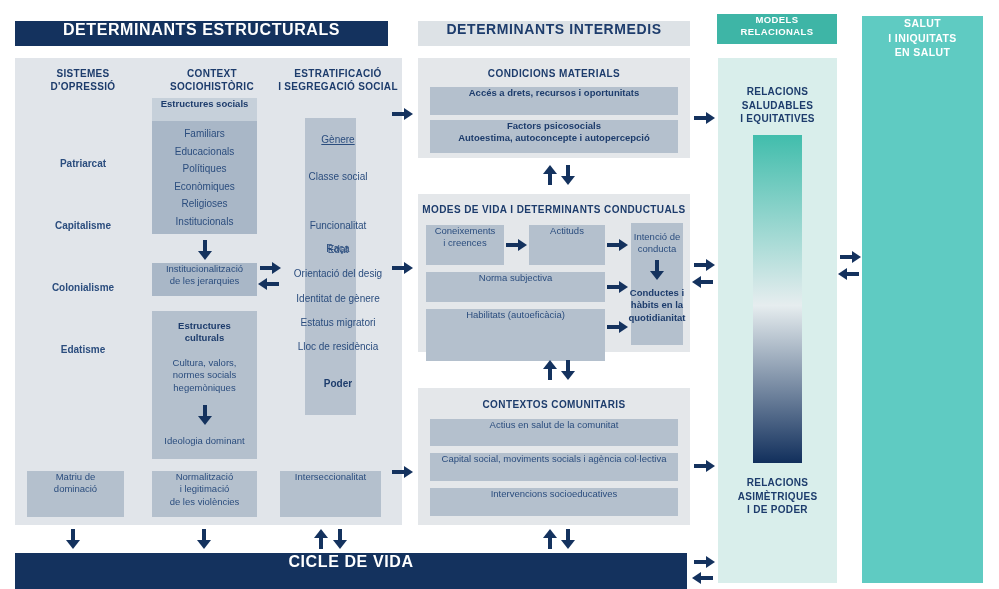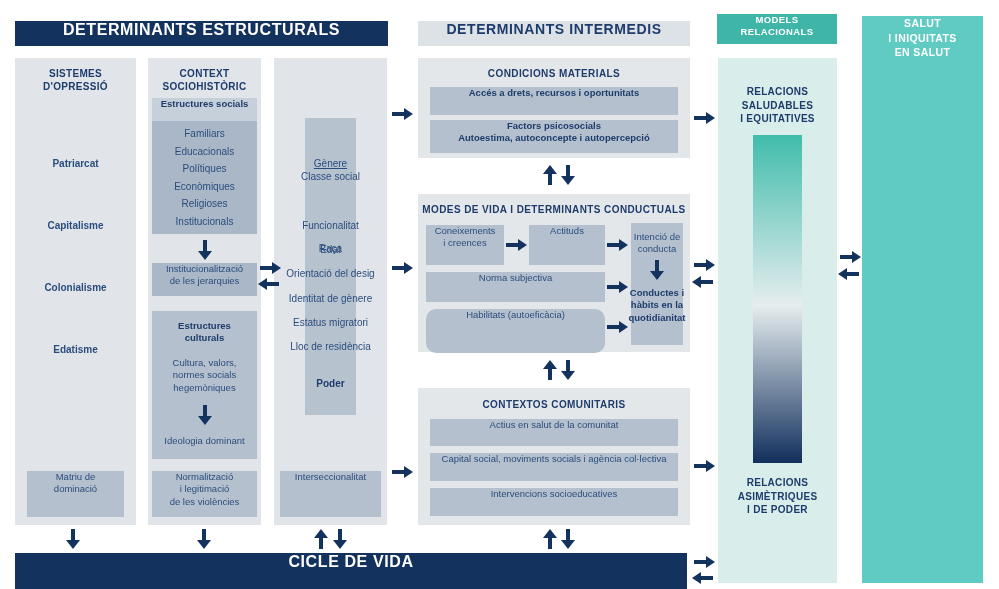--- a/index.html
+++ b/index.html
@@ -11,21 +11,21 @@
   }
   html,body{margin:0;padding:0;background:#ffffff;}
   body{font-family:"Liberation Sans", sans-serif; color:var(--text);}
   .canvas{position:relative;width:999px;height:589px;background:#ffffff;overflow:hidden;}
   .abs{position:absolute;}
   .pre{white-space:pre-line;}
   .ctr{display:flex;justify-content:center;text-align:center;}
   .bar-navy{background:var(--navy);color:#ffffff;font-weight:bold;font-size:16px;letter-spacing:.6px;}
   .bar-gray{background:var(--gray-bar);color:var(--head);font-weight:bold;font-size:14px;letter-spacing:.6px;}
   .bar-teal{background:var(--teal);color:#ffffff;font-weight:bold;font-size:9.5px;letter-spacing:.4px;line-height:1.25;}
-  .col{background:var(--col-bg);}
+  .col{background:var(--col-bg);padding-left:15px;}
   .sec{background:var(--sec-bg);}
   .col-title{font-weight:bold;font-size:10px;color:var(--head);text-align:center;width:100%;letter-spacing:.3px;line-height:1.3;}
   .item{font-size:10px;font-weight:600;color:var(--text);text-align:center;width:100%;}
   .item-reg{font-size:10px;color:var(--text);text-align:center;width:100%;}
   .box-mid{background:var(--box-mid);}
   .box-dark{background:var(--box-dark);}
   .box-txt{font-size:9.5px;color:var(--text);line-height:1.3;}
   .box-txt-b{font-size:9.5px;color:var(--head);font-weight:bold;line-height:1.3;}
   .sec-title{font-weight:bold;font-size:10px;color:var(--head);letter-spacing:.4px;text-align:center;width:100%;}
   .strip3{background:#b7c2cf;}
@@ -103,22 +103,24 @@
       <div class="abs box-txt" style="top:124px;width:100%;text-align:center;">Ideologia dominant</div>
     </div>
     <div class="abs box-mid ctr" style="left:4px;top:413px;width:105px;height:46px;">
         <span class="box-txt pre" style="text-align:center;">Normalització
 i legitimació
 de les violències</span>
       </div>
   </div>
 
   <div class="abs col" style="left:274px;top:58px;width:113px;height:467px;">
+    <div class="abs col-title pre" style="top:9px;left:0;">ESTRATIFICACIÓ
+I SEGREGACIÓ  SOCIAL</div>
     <div class="abs strip3" style="left:31px;top:60px;width:51px;height:297px;"></div>
-    <div class="abs item-reg" style="top:100px;left:0;text-decoration:underline;">Gènere</div>
+    <div class="abs item-reg" style="top:76px;left:0;text-decoration:underline;">Gènere</div>
     <div class="abs item-reg" style="top:113px;left:0;">Classe social</div>
     <div class="abs item-reg" style="top:137px;left:0;margin-top:48px;">Raça</div>
     <div class="abs item-reg" style="top:162px;left:0;">Funcionalitat</div>
     <div class="abs item-reg" style="top:186px;left:0;">Edat</div>
     <div class="abs item-reg" style="top:210px;left:0;">Orientació  del desig</div>
     <div class="abs item-reg" style="top:235px;left:0;">Identitat de gènere</div>
     <div class="abs item-reg" style="top:259px;left:0;">Estatus migratori</div>
     <div class="abs item-reg" style="top:283px;left:0;">Lloc de residència</div>
     <div class="abs item" style="top:320px;left:0;font-weight:bold;color:var(--head);">Poder</div>
     <div class="abs box-mid ctr" style="left:6px;top:413px;width:101px;height:46px;">
@@ -155,21 +157,21 @@
     <div class="abs box-txt pre" style="left:196px;top:37px;width:86px;text-align:center;">Intenció de
 conducta</div>
     <div class="arw arw-d" style="left:232px;top:66px;"></div>
     <div class="abs box-txt-b pre" style="left:196px;top:93px;width:86px;text-align:center;">Conductes  i
 hàbits en la
 quotidianitat</div>
     <div class="abs box-mid ctr" style="left:8px;top:78px;width:179px;height:30px;">
         <span class="box-txt">Norma subjectiva</span>
       </div>
     <div class="arw arw-r" style="left:189px;top:87px;"></div>
-    <div class="abs box-mid ctr" style="left:8px;top:115px;width:179px;height:44px;border-radius:10px;">
+    <div class="abs box-mid ctr" style="left:8px;top:115px;width:179px;height:52px;">
         <span class="box-txt">Habilitats (autoeficàcia)</span>
       </div>
     <div class="arw arw-r" style="left:189px;top:127px;"></div>
   </div>
 
   <div class="arw arw-u" style="left:543px;top:360px;"></div>
   <div class="arw arw-d" style="left:561px;top:360px;"></div>
 
   <div class="abs sec" style="left:418px;top:388px;width:272px;height:137px;">
     <div class="abs sec-title" style="top:11px;left:0;">CONTEXTOS COMUNITARIS</div>

